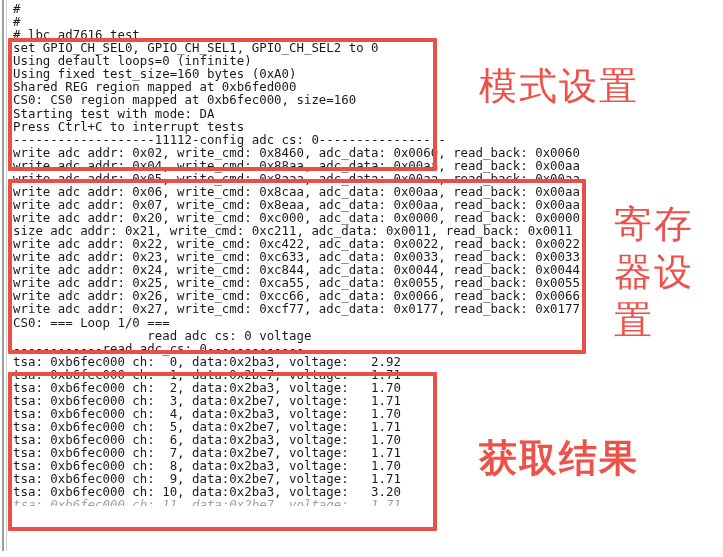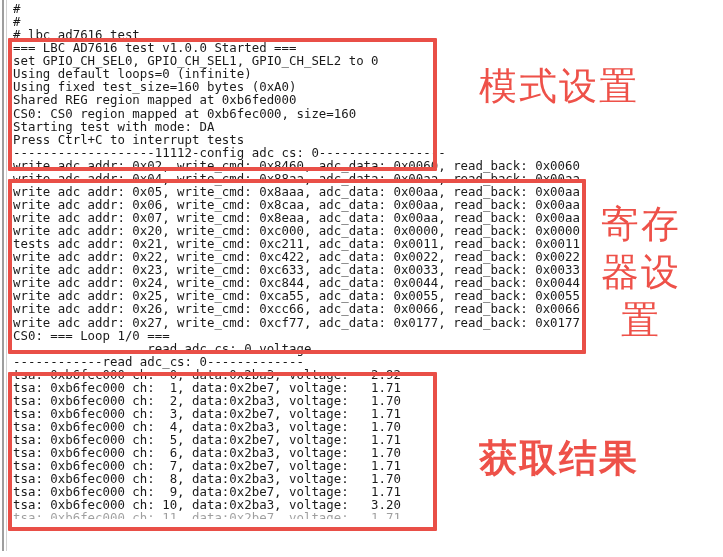--- a/index.html
+++ b/index.html
@@ -26,74 +26,73 @@
     line-height: 13.07px;
     color: #1a1a1a;
     z-index: 1;
   }
   .tline { white-space: pre; }
   .tline.partial {
     height: 8px;
     overflow: hidden;
     opacity: 0.42;
     filter: blur(0.4px);
+    font-style: italic;
   }
   .redbox {
     position: absolute;
     border: 4px solid #e94f47;
     background: transparent;
     z-index: 2;
     border-radius: 1px;
   }
   .box-mode     { left: 8px;  top: 38px;  width: 429px; height: 133px; }
   .box-register { left: 8px;  top: 179px; width: 578px; height: 175px; }
   .box-result   { left: 8px;  top: 372px; width: 429px; height: 159px; }
   .cnlabel {
     position: absolute;
     color: #ee5149;
     font-family: "DejaVu Sans", sans-serif;
     font-weight: 500;
     font-size: 38px;
     letter-spacing: 2px;
     z-index: 3;
     line-height: 48px;
-    text-align: center;
   }
   .label-mode   { left: 479px; top: 62px;  white-space: nowrap; }
-  .label-register { left: 598px; top: 200px; width: 86px; word-break: break-all; }
+  .label-register { left: 614px; top: 200px; width: 86px; word-break: break-all; }
   .label-result { left: 479px; top: 434px; white-space: nowrap; font-weight: bold; }
 </style>
 </head>
 <body>
 
 <div class="screen">
 
   <div class="edge-line-a"></div>
   <div class="edge-line-b"></div>
 
   <div class="term" id="term">
       <div class="tline">#</div>
       <div class="tline">#</div>
       <div class="tline"># lbc_ad7616_test</div>
-      <div class="tline">=== LBC AD7616 test v1.0.0 Started ===</div>
       <div class="tline">set GPIO_CH_SEL0, GPIO_CH_SEL1, GPIO_CH_SEL2 to 0</div>
       <div class="tline">Using default loops=0 (infinite)</div>
       <div class="tline">Using fixed test_size=160 bytes (0xA0)</div>
       <div class="tline">Shared REG region mapped at 0xb6fed000</div>
       <div class="tline">CS0: CS0 region mapped at 0xb6fec000, size=160</div>
       <div class="tline">Starting test with mode: DA</div>
       <div class="tline">Press Ctrl+C to interrupt tests</div>
       <div class="tline">-------------------11112-config adc cs: 0-----------------</div>
       <div class="tline">write adc addr: 0x02, write_cmd: 0x8460, adc_data: 0x0060, read_back: 0x0060</div>
       <div class="tline">write adc addr: 0x04, write_cmd: 0x88aa, adc_data: 0x00aa, read_back: 0x00aa</div>
       <div class="tline">write adc addr: 0x05, write_cmd: 0x8aaa, adc_data: 0x00aa, read_back: 0x00aa</div>
       <div class="tline">write adc addr: 0x06, write_cmd: 0x8caa, adc_data: 0x00aa, read_back: 0x00aa</div>
       <div class="tline">write adc addr: 0x07, write_cmd: 0x8eaa, adc_data: 0x00aa, read_back: 0x00aa</div>
       <div class="tline">write adc addr: 0x20, write_cmd: 0xc000, adc_data: 0x0000, read_back: 0x0000</div>
-      <div class="tline">tests adc addr: 0x21, write_cmd: 0xc211, adc_data: 0x0011, read_back: 0x0011</div>
+      <div class="tline">size adc addr: 0x21, write_cmd: 0xc211, adc_data: 0x0011, read_back: 0x0011</div>
       <div class="tline">write adc addr: 0x22, write_cmd: 0xc422, adc_data: 0x0022, read_back: 0x0022</div>
       <div class="tline">write adc addr: 0x23, write_cmd: 0xc633, adc_data: 0x0033, read_back: 0x0033</div>
       <div class="tline">write adc addr: 0x24, write_cmd: 0xc844, adc_data: 0x0044, read_back: 0x0044</div>
       <div class="tline">write adc addr: 0x25, write_cmd: 0xca55, adc_data: 0x0055, read_back: 0x0055</div>
       <div class="tline">write adc addr: 0x26, write_cmd: 0xcc66, adc_data: 0x0066, read_back: 0x0066</div>
       <div class="tline">write adc addr: 0x27, write_cmd: 0xcf77, adc_data: 0x0177, read_back: 0x0177</div>
       <div class="tline">CS0: === Loop 1/0 ===</div>
       <div class="tline">                  read adc cs: 0 voltage</div>
       <div class="tline">------------read adc_cs: 0-------------</div>
       <div class="tline">tsa: 0xb6fec000 ch:  0, data:0x2ba3, voltage:   2.92</div>

